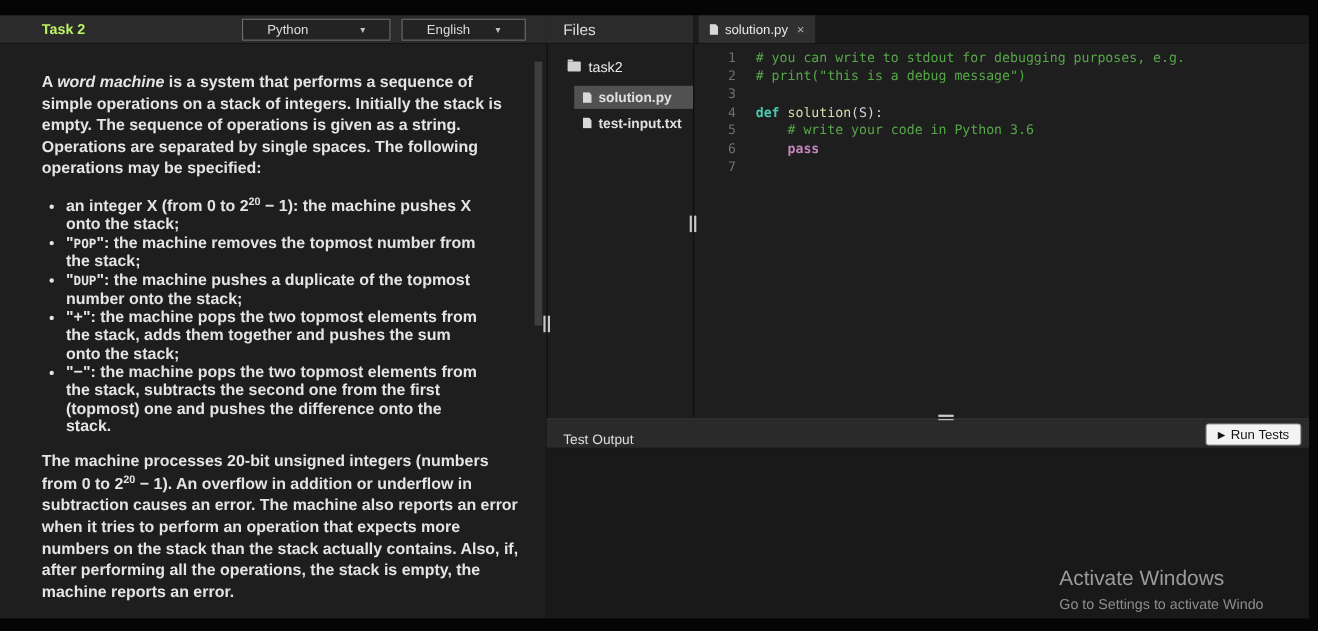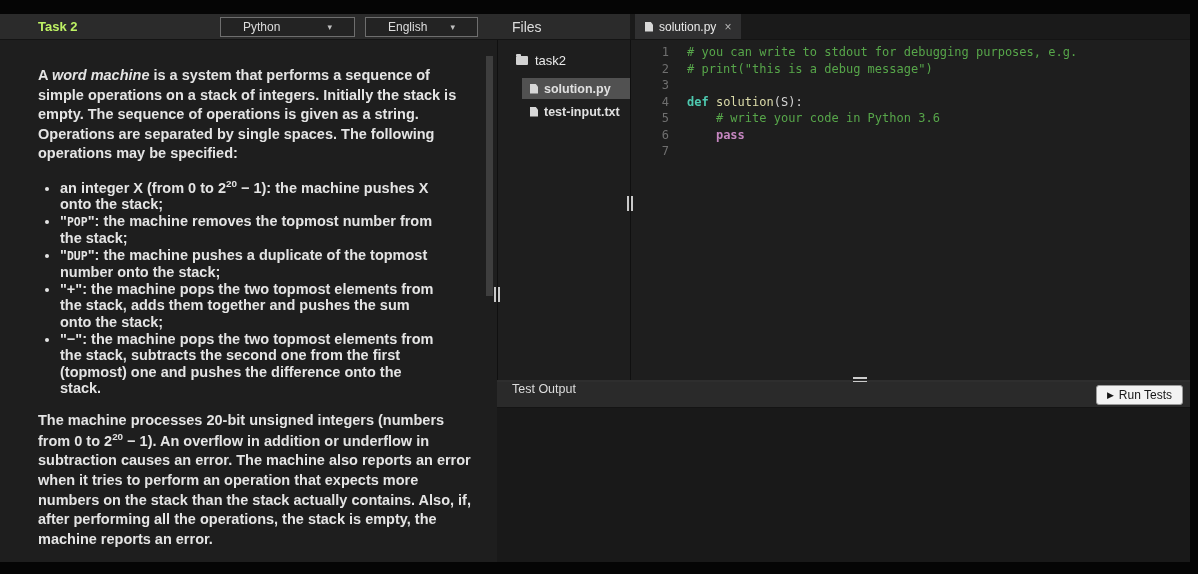--- a/index.html
+++ b/index.html
@@ -70,21 +70,21 @@
   .div-desc { left:497px; bottom:0; }
   .div-files { left:630px; height:340px; }
   .vgrip { position:absolute; left:-3px; display:flex; gap:2px; cursor:col-resize; }
   .vgrip i { display:block; width:2px; height:15px; background:#c9c9c9; }
   .divider-h { position:absolute; left:497px; right:0; top:366px; height:2px; background:#2e2e2e; cursor:row-resize; }
   .hgrip { position:absolute; left:356px; top:-3px; display:flex; flex-direction:column; gap:2px; }
   .hgrip i { display:block; width:14px; height:2px; background:#cccccc; }
 
   
   .testout-header { position:absolute; left:497px; right:0; top:368px; height:26px; background:#2a2a2a;
-    border-bottom:1px solid #141414; display:flex; align-items:flex-start; }
+    border-bottom:1px solid #141414; display:flex; align-items:flex-end; }
   .testout-title { margin-left:15px; font-size:12.5px; color:#ddd; }
   .run-btn { position:absolute; right:7px; top:3px; height:20px; display:flex; align-items:center; gap:5px;
     background:#f3f3f3; color:#161616; border:1px solid #9a9a9a; border-radius:3px; font-size:12px;
     padding:0 10px; cursor:pointer; font-family:inherit; }
   .play { font-size:9px; line-height:1; }
   .testout-body { position:absolute; left:497px; right:0; top:394px; bottom:0; background:#191919; }
 
   
   .watermark { position:absolute; left:963px; top:516px; color:#9b9b9b; white-space:nowrap; }
   .wm1 { font-size:19px; }
@@ -185,13 +185,17 @@
     <div class="testout-header">
       <span class="testout-title">Test Output</span>
       <button class="run-btn">
         <span class="play">▶</span>
         <span>Run Tests</span>
       </button>
     </div>
     <div class="testout-body"></div>
   </div>
 
+  <div class="watermark">
+    <div class="wm1">Activate Windows</div>
+    <div class="wm2">Go to Settings to activate Windo</div>
+  </div>
 </div>
 
 </body></html>

